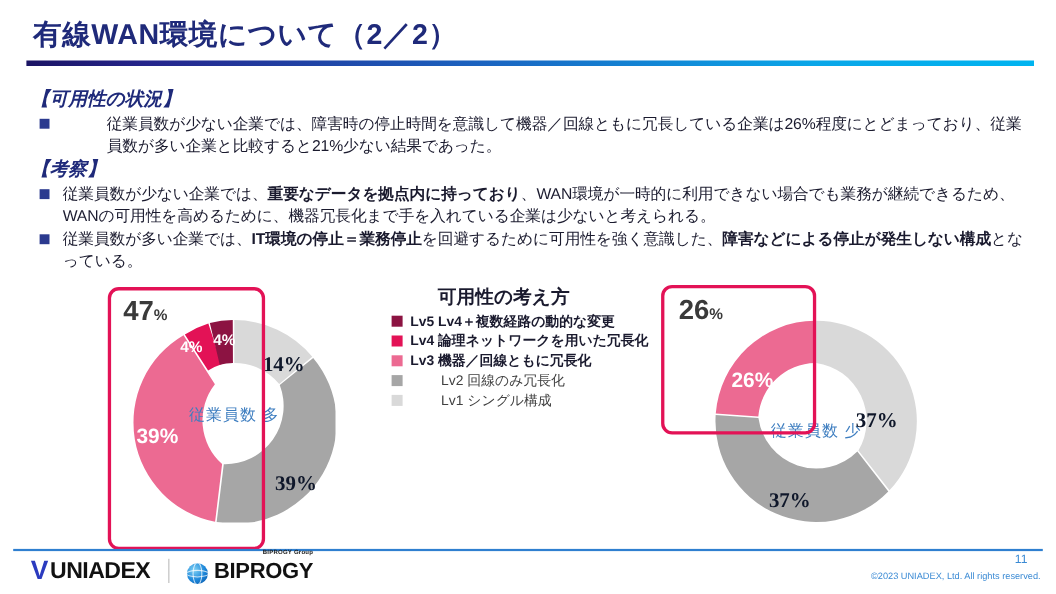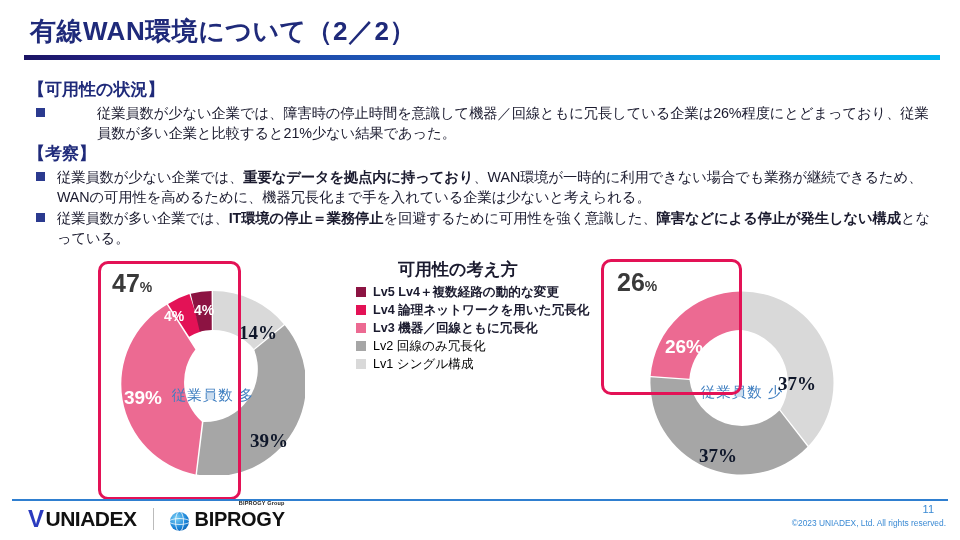--- a/index.html
+++ b/index.html
@@ -36,20 +36,21 @@
     background: linear-gradient(to right, #1b1464 0%, #25258c 12%, #1b63c0 45%, #0aa6e8 78%, #00b4f0 100%);
   }
 
   
   .section-head {
     position: absolute;
     font-size: 17px;
     font-weight: bold;
     color: #1f2a7a;
     white-space: nowrap;
+    font-style: italic;
   }
   .bullet-row {
     position: absolute;
     display: flex;
     align-items: flex-start;
   }
   .bullet-mark {
     width: 9px;
     height: 9px;
     background: #2b3a8f;
@@ -99,21 +100,22 @@
     margin-right: 7px;
     flex: 0 0 auto;
   }
   .legend-label {
     font-size: 12.6px;
     font-weight: bold;
     color: #1a1a2e;
   }
   .legend-item.muted .legend-label {
     font-weight: normal;
-    color: #000000;
+    color: #404040;
+    margin-left: 28px;
   }
 
   .donut-wrap { position: absolute; }
   .donut-svg { display: block; }
 
   .center-label {
     position: absolute;
     font-size: 14.5px;
     color: #3e7ec0;
     white-space: nowrap;
@@ -295,21 +297,21 @@
 
       <path fill="#a6a6a6" d="M 163.74 34.35 A 92 92 0 0 1 75.95 183.59 L 82.44 130.98 A 53 53 0 0 0 133.32 58.99 Z"></path>
 
       <path fill="#ec6a92" d="M 74.54 183.39 A 92 92 0 0 1 45.85 13.71 L 74.38 58.38 A 53 53 0 0 0 80.92 130.81 Z"></path>
 
       <path fill="#e31256" d="M 47.04 12.98 A 92 92 0 0 1 68.40 3.12 L 80.48 40.18 A 53 53 0 0 0 68.18 45.86 Z"></path>
 
       <path fill="#8c1342" d="M 69.76 2.71 A 92 92 0 0 1 90.60 0.01 L 90.77 39.00 A 53 53 0 0 0 78.76 40.56 Z"></path>
     </svg>
 
-    <span class="center-label" style="left:92px; top:104px;">従業員数 多</span>
+    <span class="center-label" style="left:92px; top:86px;">従業員数 多</span>
 
     <span class="slice-label outside" style="left:137px; top:41px;">
       <span class="num">14%</span>
     </span>
     <span class="slice-label outside" style="left:148px; top:149px;">
       <span class="num">39%</span>
     </span>
     <span class="slice-label inside" style="left:22px; top:106px;">
       <span class="num">39%</span>
     </span>

